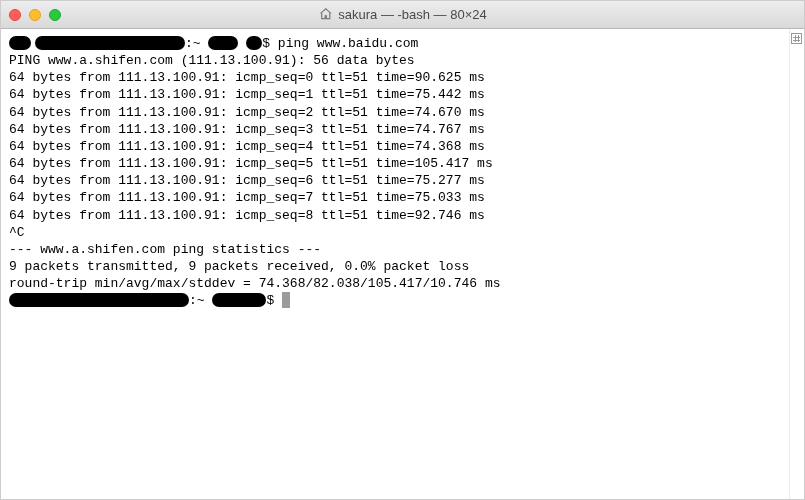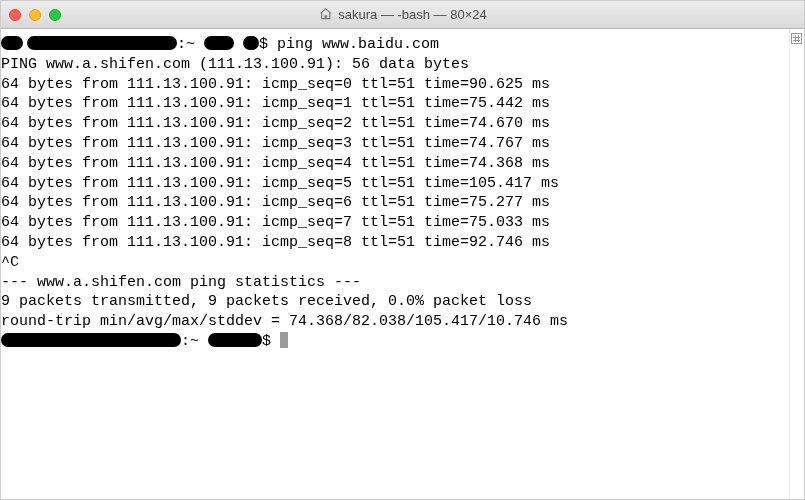--- a/index.html
+++ b/index.html
@@ -53,22 +53,22 @@
     }
     .home-icon svg { display: block; }
     .terminal-body {
       flex: 1;
       display: flex;
       position: relative;
       overflow: hidden;
     }
     .terminal-content {
       flex: 1;
-      padding: 6px 8px 6px 0;
-      font-size: 15px;
+      padding: 6px 8px 6px 8px;
+      font-size: 13px;
       line-height: 1.32;
       color: #000;
       white-space: pre;
       font-family: Menlo, Monaco, "Courier New", monospace;
     }
     .scrollbar-track {
       width: 15px;
       background: #fff;
       border-left: 1px solid #ededed;
       position: relative;

